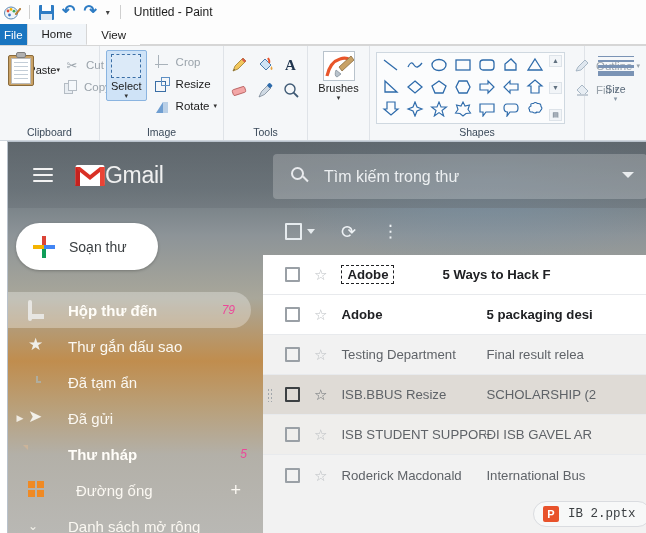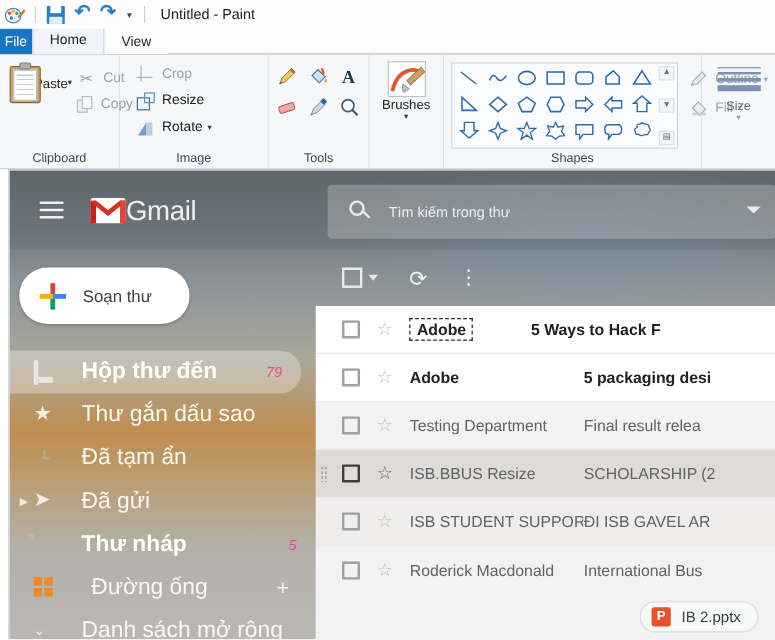--- a/index.html
+++ b/index.html
@@ -206,21 +206,21 @@
 
   .searchbar {
     position:absolute; left:265px; top:12px; width:374px; height:45px;
     background: rgba(255,255,255,0.22);
     border-radius:4px;
     display:flex; align-items:center;
   }
   .search-ico { width:19px;height:19px; margin-left:18px; position:relative;}
   .search-ico .circ{position:absolute;left:0;top:0;width:13px;height:13px;border:2px solid #e8eaed;border-radius:50%;}
   .search-ico .hand{position:absolute;left:11px;top:11px;width:7px;height:2px;background:#e8eaed;transform:rotate(45deg);}
-  .search-ph { font-size:12px; color:#eceff1; margin-left:14px;}
+  .search-ph { font-size:16px; color:#eceff1; margin-left:14px;}
   .search-caret {
     position:absolute; right:13px; top:18px;
     width:0;height:0;border-left:6px solid transparent;border-right:6px solid transparent;
     border-top:6px solid #e9ecee;
   }
 
   .gm-body { position:absolute; left:0; top:66px; right:0; bottom:0; display:flex; }
   .gm-side { width:255px; position:relative; }
   .compose {
     position:absolute; left:8px; top:15px; width:142px; height:47px;
@@ -239,21 +239,21 @@
     height:36px; display:flex; align-items:center; position:relative;
     padding-left:6px;
   }
   .navitem.sel {
     background: rgba(255,255,255,0.30);
     border-top-right-radius:18px; border-bottom-right-radius:18px;
     margin-right:12px;
   }
   .nav-arrow { width:12px; font-size:9px; color:#f0ece4; text-align:center;}
   .nav-ico { width:26px; height:20px; margin-left:2px; position:relative; flex:none;}
-  .nav-lbl { font-size:19px; color:#fbf8f2; margin-left:14px; white-space:nowrap;}
+  .nav-lbl { font-size:15px; color:#fbf8f2; margin-left:14px; white-space:nowrap;}
   .nav-lbl.bold { font-weight:bold; color:#fffdf8;}
   .nav-count { margin-left:auto; font-size:12px; color:#ec4899; margin-right:16px;font-style:italic;}
   .nav-plus  { margin-left:auto; font-size:18px; color:#fbf8f2; margin-right:22px; line-height:14px;}
 
   .ico-inbox { border:2px solid #e7e6e2; border-radius:2px; width:20px;height:16px; position:relative; top:2px;}
   .ico-inbox:after{content:"";position:absolute;left:2px;bottom:0;width:12px;height:5px;background:#e7e6e2;}
   .ico-star { color:#efeee9; font-size:17px; line-height:18px;}
   .ico-clock{ width:17px;height:17px;border-radius:50%;background:#e3e1d9;position:relative;top:1px;}
   .ico-clock:after{content:"";position:absolute;left:8px;top:3px;width:1.5px;height:6px;background:#b0ad9e;}
   .ico-clock:before{content:"";position:absolute;left:8px;top:8px;width:5px;height:1.5px;background:#b0ad9e;}
@@ -296,21 +296,21 @@
     border:1px dashed #202124; padding:1px 5px; margin-left:9px; display:inline-block;
   }
   .attach-row { height:42px; position:relative; background:#f2f2f2; }
   .chip {
     position:absolute; left:270px; top:6px; height:26px;
     border:1px solid #dadce0; border-radius:14px; background:#f7f8f8;
     display:flex; align-items:center; padding:0 14px 0 9px;
   }
   .ppt-ico { width:16px;height:16px;background:#e8522b;border-radius:2px;color:#fff;
              font-size:11px; font-weight:bold; display:flex;align-items:center;justify-content:center;}
-  .chip .nm { font-size:12.5px; color:#3c4043; margin-left:9px; white-space:nowrap;}
+  .chip .nm { font-size:12.5px; color:#3c4043; margin-left:9px; white-space:nowrap;font-family:Liberation Mono, monospace;}
 </style>
 </head>
 <body>
 
 <div id="root">
 
   <div class="paint-win">
 
     <div class="titlebar">
       <span class="paint-logo">
@@ -364,20 +364,25 @@
                 </span>
               <span class="lbl">Copy</span>
             </div>
           </div>
         </div>
         <div class="rgroup-label">Clipboard</div>
       </div>
 
       <div class="rgroup" style="width:124px">
         <div class="rgroup-body">
+          <div class="sel-btn">
+            <span class="sel-rect"></span>
+            <span class="lbl">Select</span>
+            <span class="caret">▾</span>
+          </div>
           <div style="margin-left:8px;padding-top:1px;">
             <div class="smallrow">
               <span class="crop-ico"></span>
               <span class="lbl">Crop</span>
             </div>
             <div class="smallrow">
               <span class="resize-ico"></span>
               <span class="lbl enabled">Resize</span>
             </div>
             <div class="smallrow">

